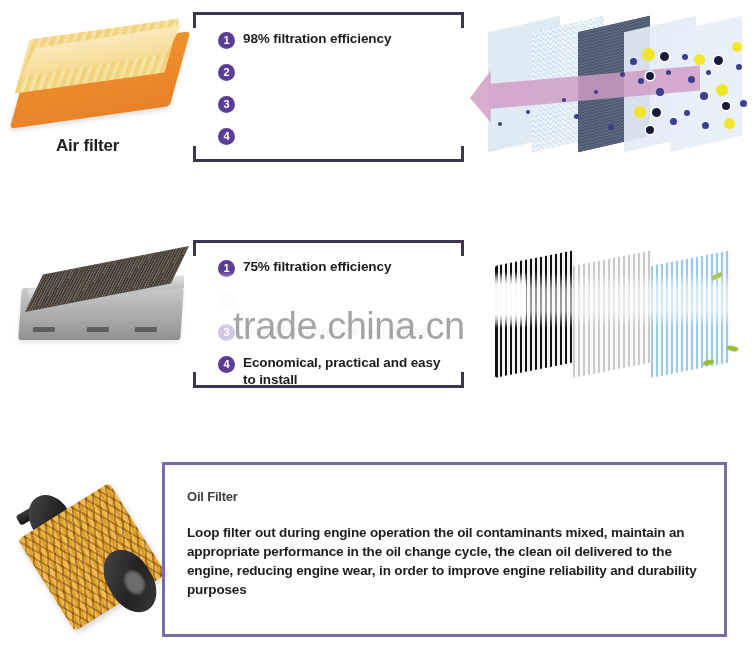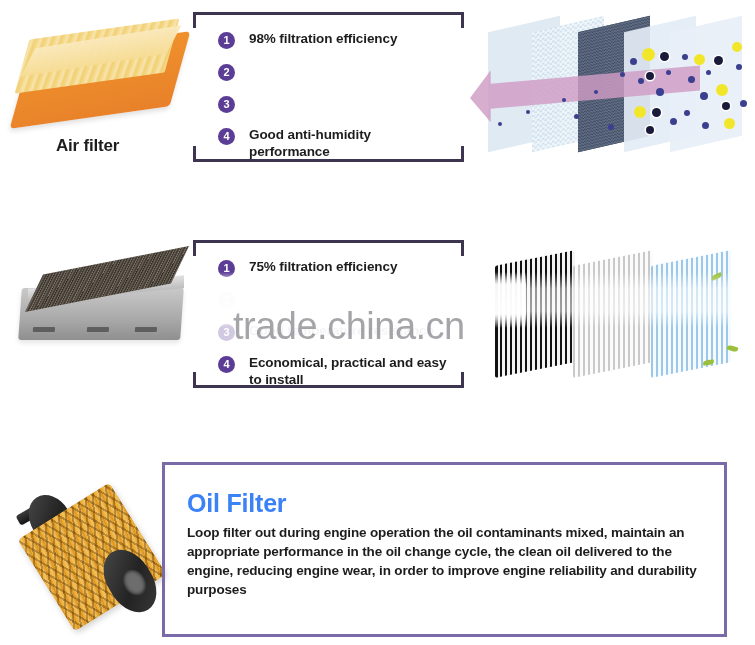--- a/index.html
+++ b/index.html
@@ -42,21 +42,21 @@
     flex: 0 0 auto;
     width: 17px; height: 17px; border-radius: 50%;
     background: #5c3d96;
     color: #ffffff;
     font-size: 11px; font-weight: bold;
     line-height: 17px; text-align: center;
     margin-top: 1px;
     font-family: "Liberation Sans", sans-serif;
   }
   .feature-text {
-    margin-left: 14px;
+    margin-left: 8px;
     font-size: 13.5px;
     font-weight: bold;
     color: #1d1d1d;
     line-height: 1.25;
     letter-spacing: -0.1px;
   }
 
   
   .caption {
     position: absolute;
@@ -215,21 +215,21 @@
   }
 
   
   .oilbox {
     position: absolute; left: 162px; top: 462px; width: 565px; height: 175px;
     border: 3px solid #7b6aa8;
     background: transparent;
   }
   .oil-title {
     position: absolute; left: 22px; top: 24px;
-    font-size: 25px; font-weight: bold; color: #3b82f6;
+    font-size: 13px; font-weight: bold; color: #404040;
     letter-spacing: -0.2px;
   }
   .oil-desc {
     position: absolute; left: 22px; top: 58px; width: 520px;
     font-size: 13.5px; font-weight: bold; color: #1d1d1d;
     line-height: 1.42; letter-spacing: -0.15px;
   }
 
   
   .watermark {
@@ -286,21 +286,20 @@
           <span class="feature-text">98% filtration efficiency</span>
         </div>
         <div class="feature-row">
           <span class="badge">2</span>
         </div>
         <div class="feature-row">
           <span class="badge">3</span>
         </div>
         <div class="feature-row">
           <span class="badge">4</span>
-          <span class="feature-text">Good anti-humidity performance</span>
         </div>
       </div>
     </div>
 
     <div class="layerdiag">
       <div class="layer lay1"></div>
       <div class="layer lay2"></div>
       <div class="layer lay3"></div>
       <div class="layer lay4"></div>
       <div class="layer lay5"></div>

